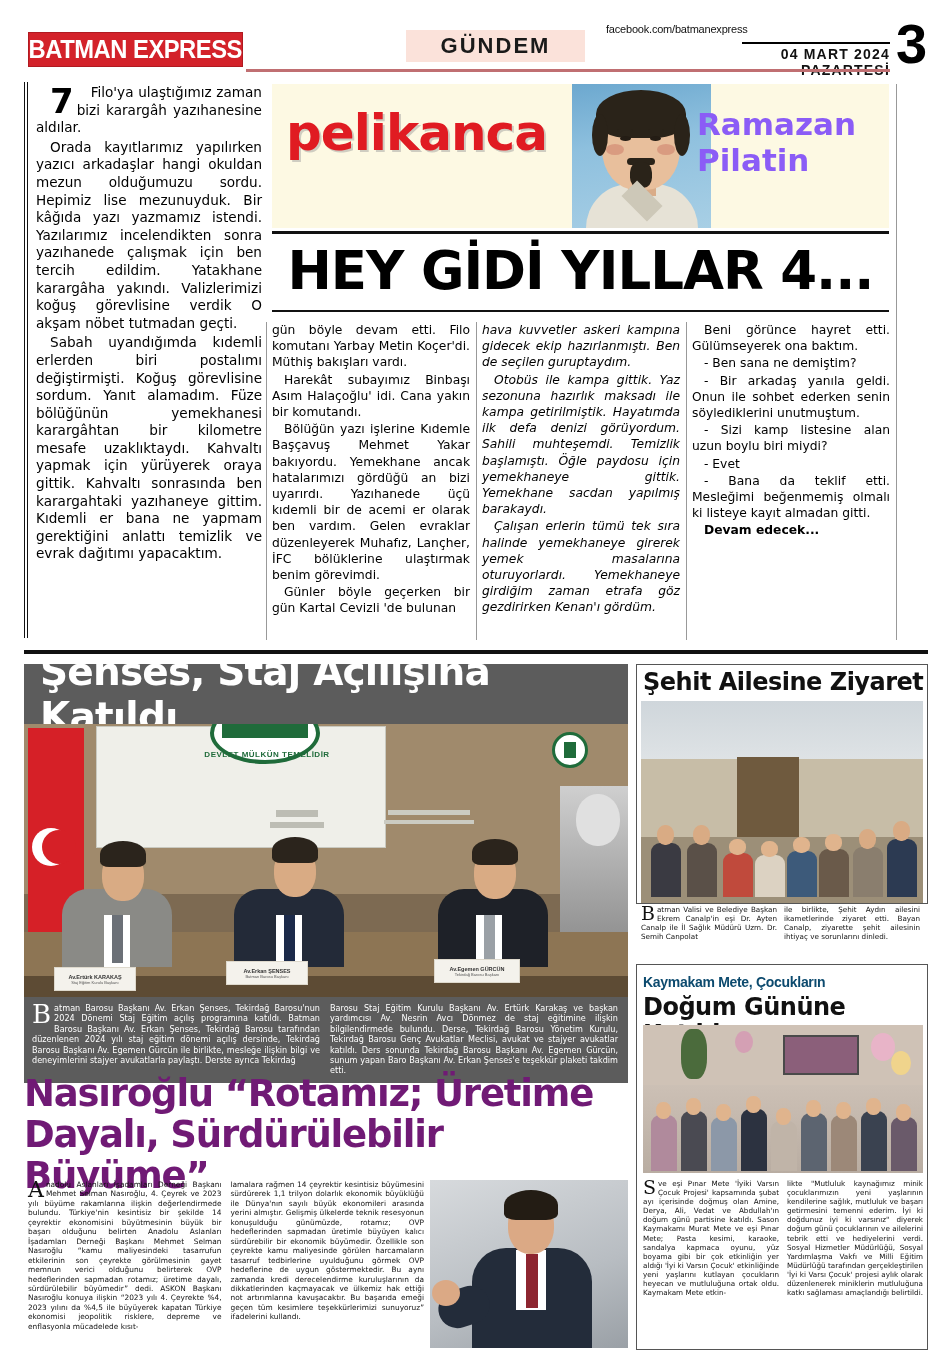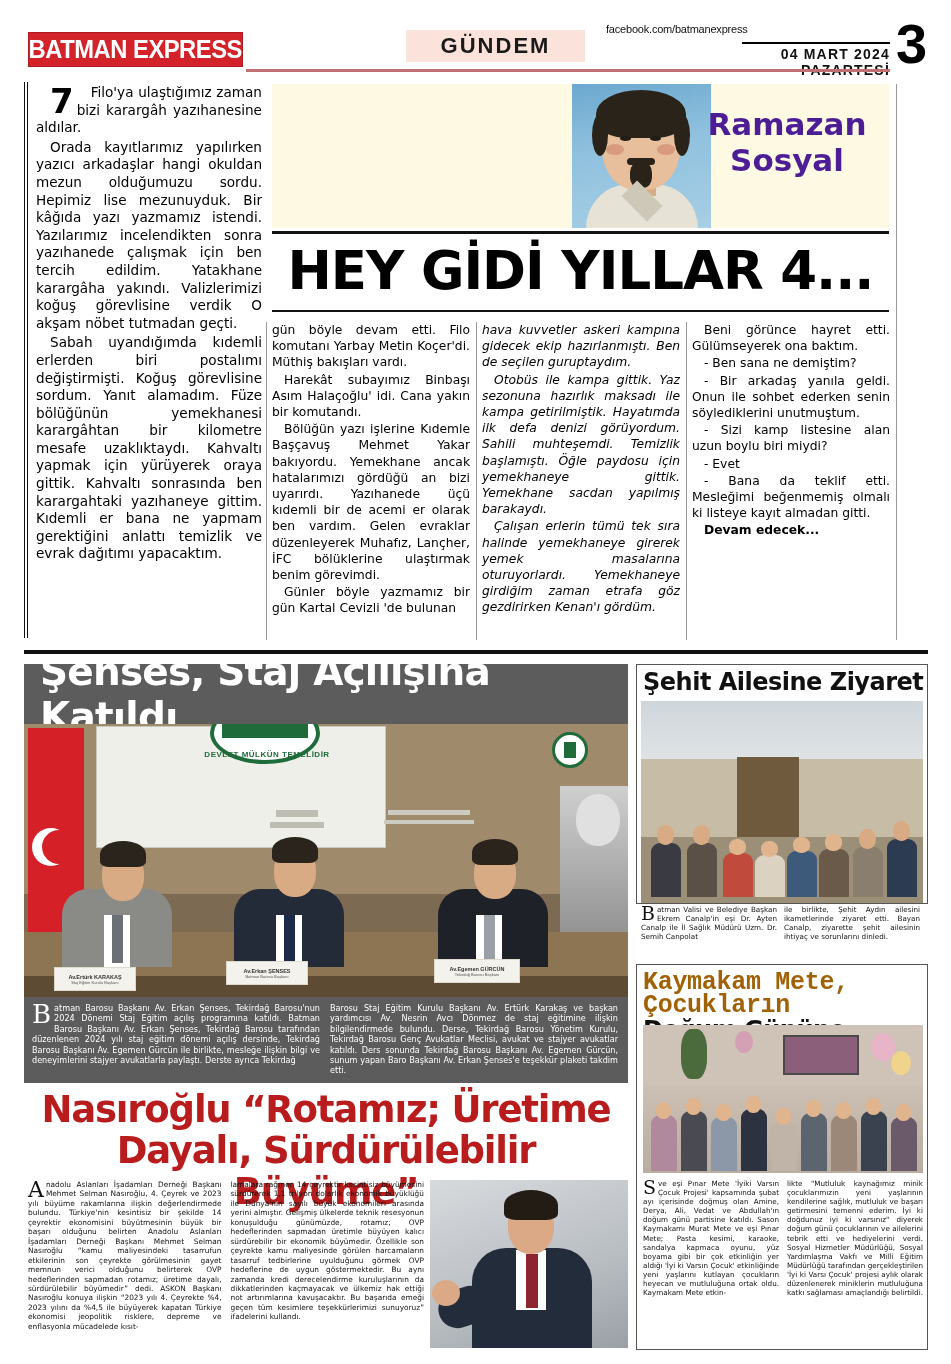--- a/index.html
+++ b/index.html
@@ -103,22 +103,22 @@
   .ap-cheek-l { position:absolute; left:34px; top:60px; width:18px; height:11px;
     border-radius:50%; background:rgba(200,110,95,0.45); }
   .ap-cheek-r { position:absolute; left:85px; top:60px; width:18px; height:11px;
     border-radius:50%; background:rgba(200,110,95,0.45); }
   .ap-body { position:absolute; left:14px; top:100px; width:112px; height:46px;
     border-radius:44px 44px 0 0; background:#e6e2d6; }
   .ap-neck { position:absolute; left:56px; top:96px; width:28px; height:16px; background:#d9ac88; }
   .ap-collar { position:absolute; left:52px; top:106px; width:36px; height:22px;
     background:#cdc8b8; transform:rotate(45deg); }
   .author-name {
-    position:absolute; right:12px; top:22px; width:180px; text-align:center;
-    font-size:31px; font-weight:bold; line-height:36px; color:#4c1d95;
+    position:absolute; right:12px; top:22px; width:180px; text-align:left;
+    font-size:31px; font-weight:bold; line-height:36px; color:#8b5cf6;
     font-family:"DejaVu Sans", sans-serif;
   }
   .banner-rule {
     position:absolute; left:272px; top:231px; width:617px; height:3px; background:#111;
   }
   .head-title {
     position:absolute; left:272px; top:243px; width:617px; text-align:center;
     font-size:53px; font-weight:bold; letter-spacing:-1px; color:#000;
     line-height:56px; font-family:"DejaVu Sans", sans-serif;
   }
@@ -213,22 +213,22 @@
     position:absolute; left:0; top:333px; width:604px; height:86px;
     background:#5c5c5c; color:#fff; padding:6px 8px;
     display:flex; gap:10px;
   }
   .senses-caption .cc { width:288px; font-size:8.1px; line-height:10.4px;
     text-align:justify; font-family:"DejaVu Sans", sans-serif; }
   .cap-drop { float:left; font-size:26px; line-height:21px; font-weight:normal;
     padding:1px 3px 0 0; font-family:"DejaVu Serif", serif; }
 
   .nas-head {
-    position:absolute; left:0; top:425px; width:604px; text-align:center;
-    font-size:37px; font-weight:bold; line-height:41px; color:#b91c1c;
+    position:absolute; left:0; top:409px; width:604px; text-align:left;
+    font-size:37px; font-weight:bold; line-height:41px; color:#701a75;
     letter-spacing:-1.2px; font-family:"DejaVu Sans", sans-serif;
   }
   .nas-body { position:absolute; left:4px; top:516px; width:396px; height:168px;
     font-size:7.4px; line-height:9.45px; text-align:justify; color:#111;
     font-family:"DejaVu Sans", sans-serif; column-count:2; column-gap:9px; }
   .nas-body p { text-indent:0; }
   .nas-drop { float:left; font-size:22px; line-height:17px; padding:1px 2px 0 0;
     font-family:"DejaVu Serif", serif; }
   .nas-photo { position:absolute; left:406px; top:516px; width:198px; height:168px;
     background:#c3c7cb; overflow:hidden; }
@@ -268,22 +268,22 @@
   .sehit-cap { position:absolute; left:4px; top:240px; width:282px; height:44px;
     display:flex; gap:7px; }
   .sehit-cap .cc { width:136px; font-size:7.2px; line-height:9.1px;
     text-align:justify; color:#111; font-family:"DejaVu Sans", sans-serif; }
   .sc-drop { float:left; font-size:19px; line-height:15px; padding:1px 2px 0 0;
     font-family:"DejaVu Serif", serif; }
 
   .kay-box { position:absolute; left:0; top:300px; width:292px; height:386px;
     border:1px solid #555; }
   .kay-head { position:absolute; left:6px; top:6px; width:280px; }
-  .kay-head .l1 { font-size:25px; font-weight:bold; color:#a16207; letter-spacing:-0.3px;
-    line-height:23px; font-family:Liberation Mono, monospace; }
+  .kay-head .l1 { font-size:14px; font-weight:bold; color:#0c4a6e; letter-spacing:-0.3px;
+    line-height:23px; font-family:Liberation Sans, sans-serif; }
   .kay-head .l2 { font-size:24px; font-weight:bold; color:#111; letter-spacing:-0.5px;
     line-height:27px; font-family:"DejaVu Sans", sans-serif; }
   .kay-photo { position:absolute; left:6px; top:60px; width:280px; height:148px;
     overflow:hidden; background:#c8bcb0; }
   .kph-bg { position:absolute; left:0; top:0; width:280px; height:148px;
     background:linear-gradient(180deg,#d9cdc2,#b9ada2); }
   .kph-wall { position:absolute; left:0; top:0; width:280px; height:60px; background:#cfc2b6; }
   .kph-plant { position:absolute; left:38px; top:4px; width:26px; height:50px;
     border-radius:40%; background:#4b6b3c; }
   .kph-screen { position:absolute; left:140px; top:10px; width:76px; height:40px;
@@ -316,56 +316,57 @@
   <div class="topdiv-left"></div>
   <div class="topdiv-left2"></div>
 
   <div class="col1">
     <p><span class="dropcap-num">7</span><span>Filo'ya ulaştığımız zaman bizi karargâh yazıhanesine aldılar.</span></p>
     <p>Orada kayıtlarımız yapılırken yazıcı arkadaşlar hangi okuldan mezun olduğumuzu sordu. Hepimiz lise mezunuyduk. Bir kâğıda yazı yazmamız istendi. Yazılarımız incelendikten sonra yazıhanede çalışmak için ben tercih edildim. Yatakhane karargâha yakındı. Valizlerimizi koğuş görevlisine verdik O akşam nöbet tutmadan geçti.</p>
     <p>Sabah uyandığımda kıdemli erlerden biri postalımı değiştirmişti. Koğuş görevlisine sordum. Yanıt alamadım. Füze bölüğünün yemekhanesi karargâhtan bir kilometre mesafe uzaklıktaydı. Kahvaltı yapmak için yürüyerek oraya gittik. Kahvaltı sonrasında ben karargahtaki yazıhaneye gittim. Kıdemli er bana ne yapmam gerektiğini anlattı temizlik ve evrak dağıtımı yapacaktım.</p>
   </div>
 
   <div class="banner">
+    <div class="pelikanca">pelikanca</div>
     <div class="author-photo">
       <div class="ap-body"></div>
         <div class="ap-neck"></div>
       <div class="ap-head"></div>
       <div class="ap-cheek-l"></div>
         <div class="ap-cheek-r"></div>
       <div class="ap-hair"></div>
         <div class="ap-hair2"></div>
         <div class="ap-hair3"></div>
       <div class="ap-brow-l"></div>
         <div class="ap-brow-r"></div>
       <div class="ap-eye-l"></div>
         <div class="ap-eye-r"></div>
       <div class="ap-stache"></div>
         <div class="ap-goatee"></div>
       <div class="ap-collar"></div>
     </div>
     <div class="author-name">
       <div>Ramazan</div>
-      <div>Sosyal</div>
+      <div>Pilatin</div>
     </div>
   </div>
   <div class="banner-rule"></div>
   <div class="head-title">HEY GİDİ YILLAR 4...</div>
   <div class="head-rule2"></div>
 
   <div class="vsep vsep-a"></div>
   <div class="vsep vsep-b"></div>
   <div class="vsep vsep-c"></div>
   <div class="vsep vsep-d"></div>
 
   <div class="colbody col2">
     <p class="noind">gün böyle devam etti. Filo komutanı Yarbay Metin Koçer'di. Müthiş bakışları vardı.</p>
     <p>Harekât subayımız Binbaşı Asım Halaçoğlu' idi. Cana yakın bir komutandı.</p>
     <p>Bölüğün yazı işlerine Kıdemle Başçavuş Mehmet Yakar bakıyordu. Yemekhane ancak hatalarımızı gördüğü an bizi uyarırdı. Yazıhanede üçü kıdemli bir de acemi er olarak ben vardım. Gelen evraklar düzenleyerek Muhafız, Lançher, İFC bölüklerine ulaştırmak benim görevimdi.</p>
-    <p>Günler böyle yazmamız bir gün Kartal Cevizli 'de bulunan</p>
+    <p>Günler böyle geçerken bir gün Kartal Cevizli 'de bulunan</p>
   </div>
 
   <div class="colbody col3">
     <p class="noind">hava kuvvetler askeri kampına gidecek ekip hazırlanmıştı. Ben de seçilen guruptaydım.</p>
     <p>Otobüs ile kampa gittik. Yaz sezonuna hazırlık maksadı ile kampa getirilmiştik. Hayatımda ilk defa denizi görüyordum. Sahili muhteşemdi. Temizlik başlamıştı. Öğle paydosu için yemekhaneye gittik. Yemekhane sacdan yapılmış barakaydı.</p>
     <p>Çalışan erlerin tümü tek sıra halinde yemekhaneye girerek yemek masalarına oturuyorlardı. Yemekhaneye girdiğim zaman etrafa göz gezdirirken Kenan'ı gördüm.</p>
   </div>
 
   <div class="colbody col4">
     <p>Beni görünce hayret etti. Gülümseyerek ona baktım.</p>

